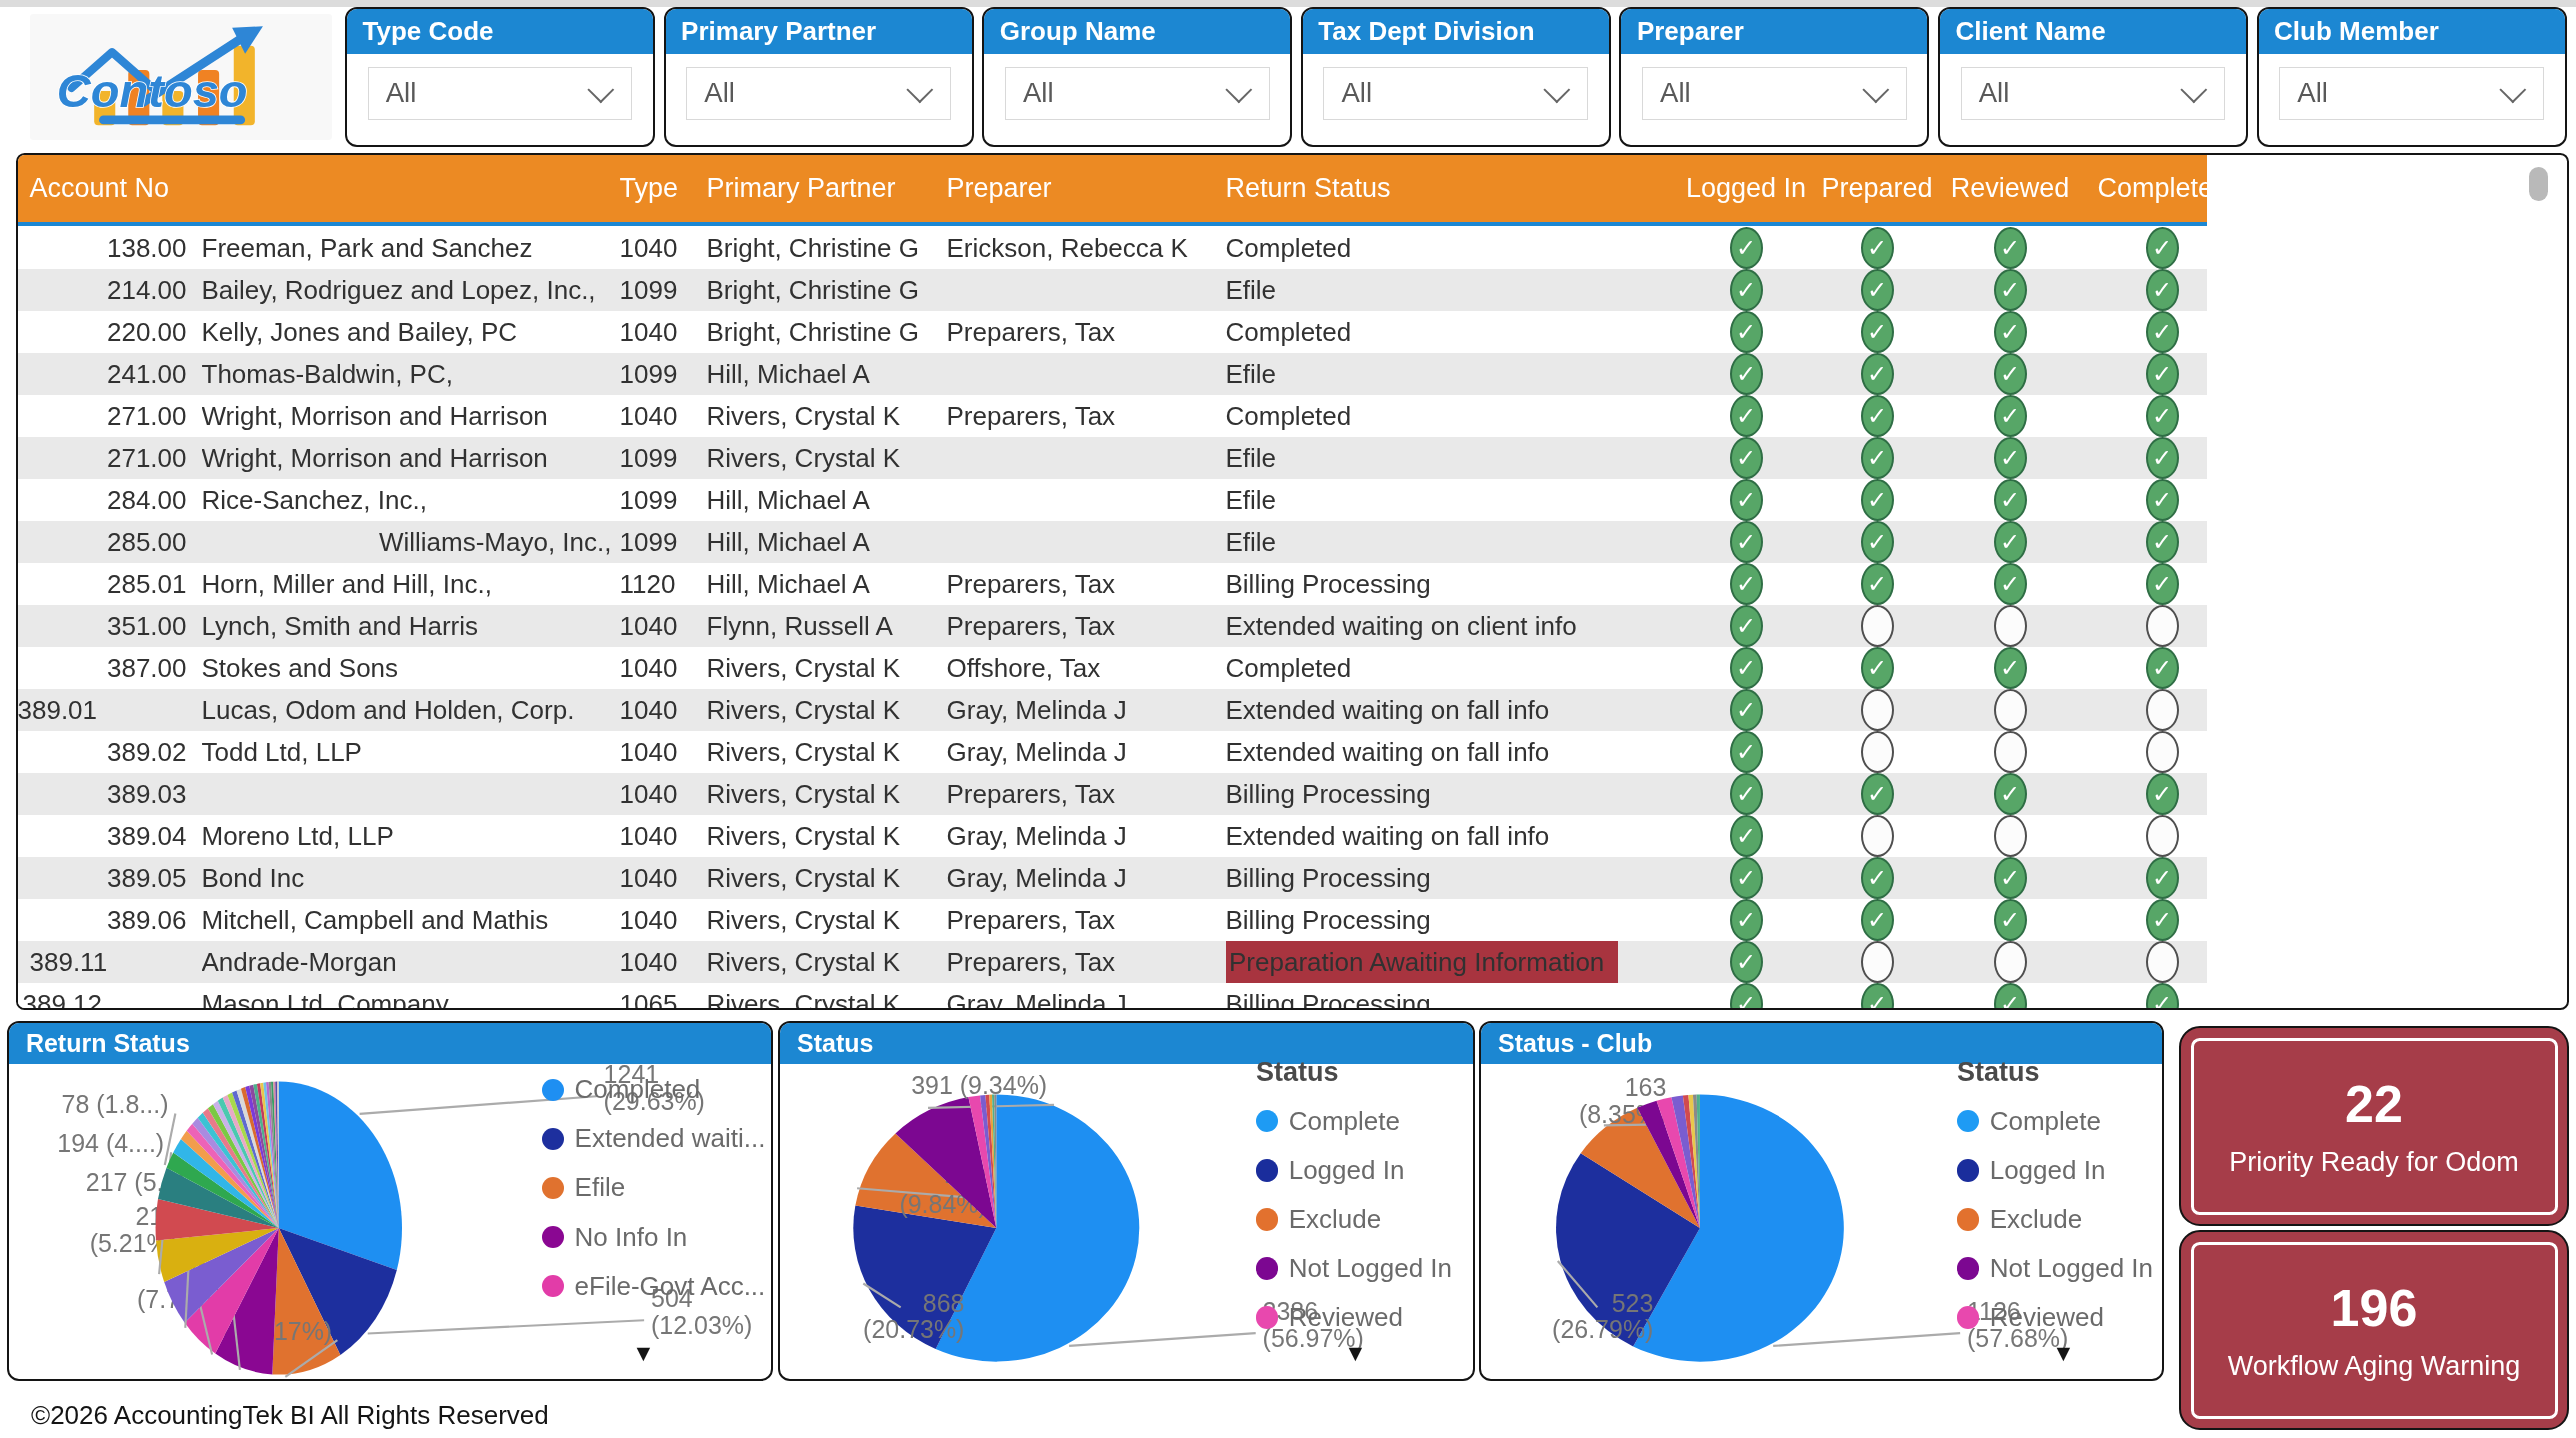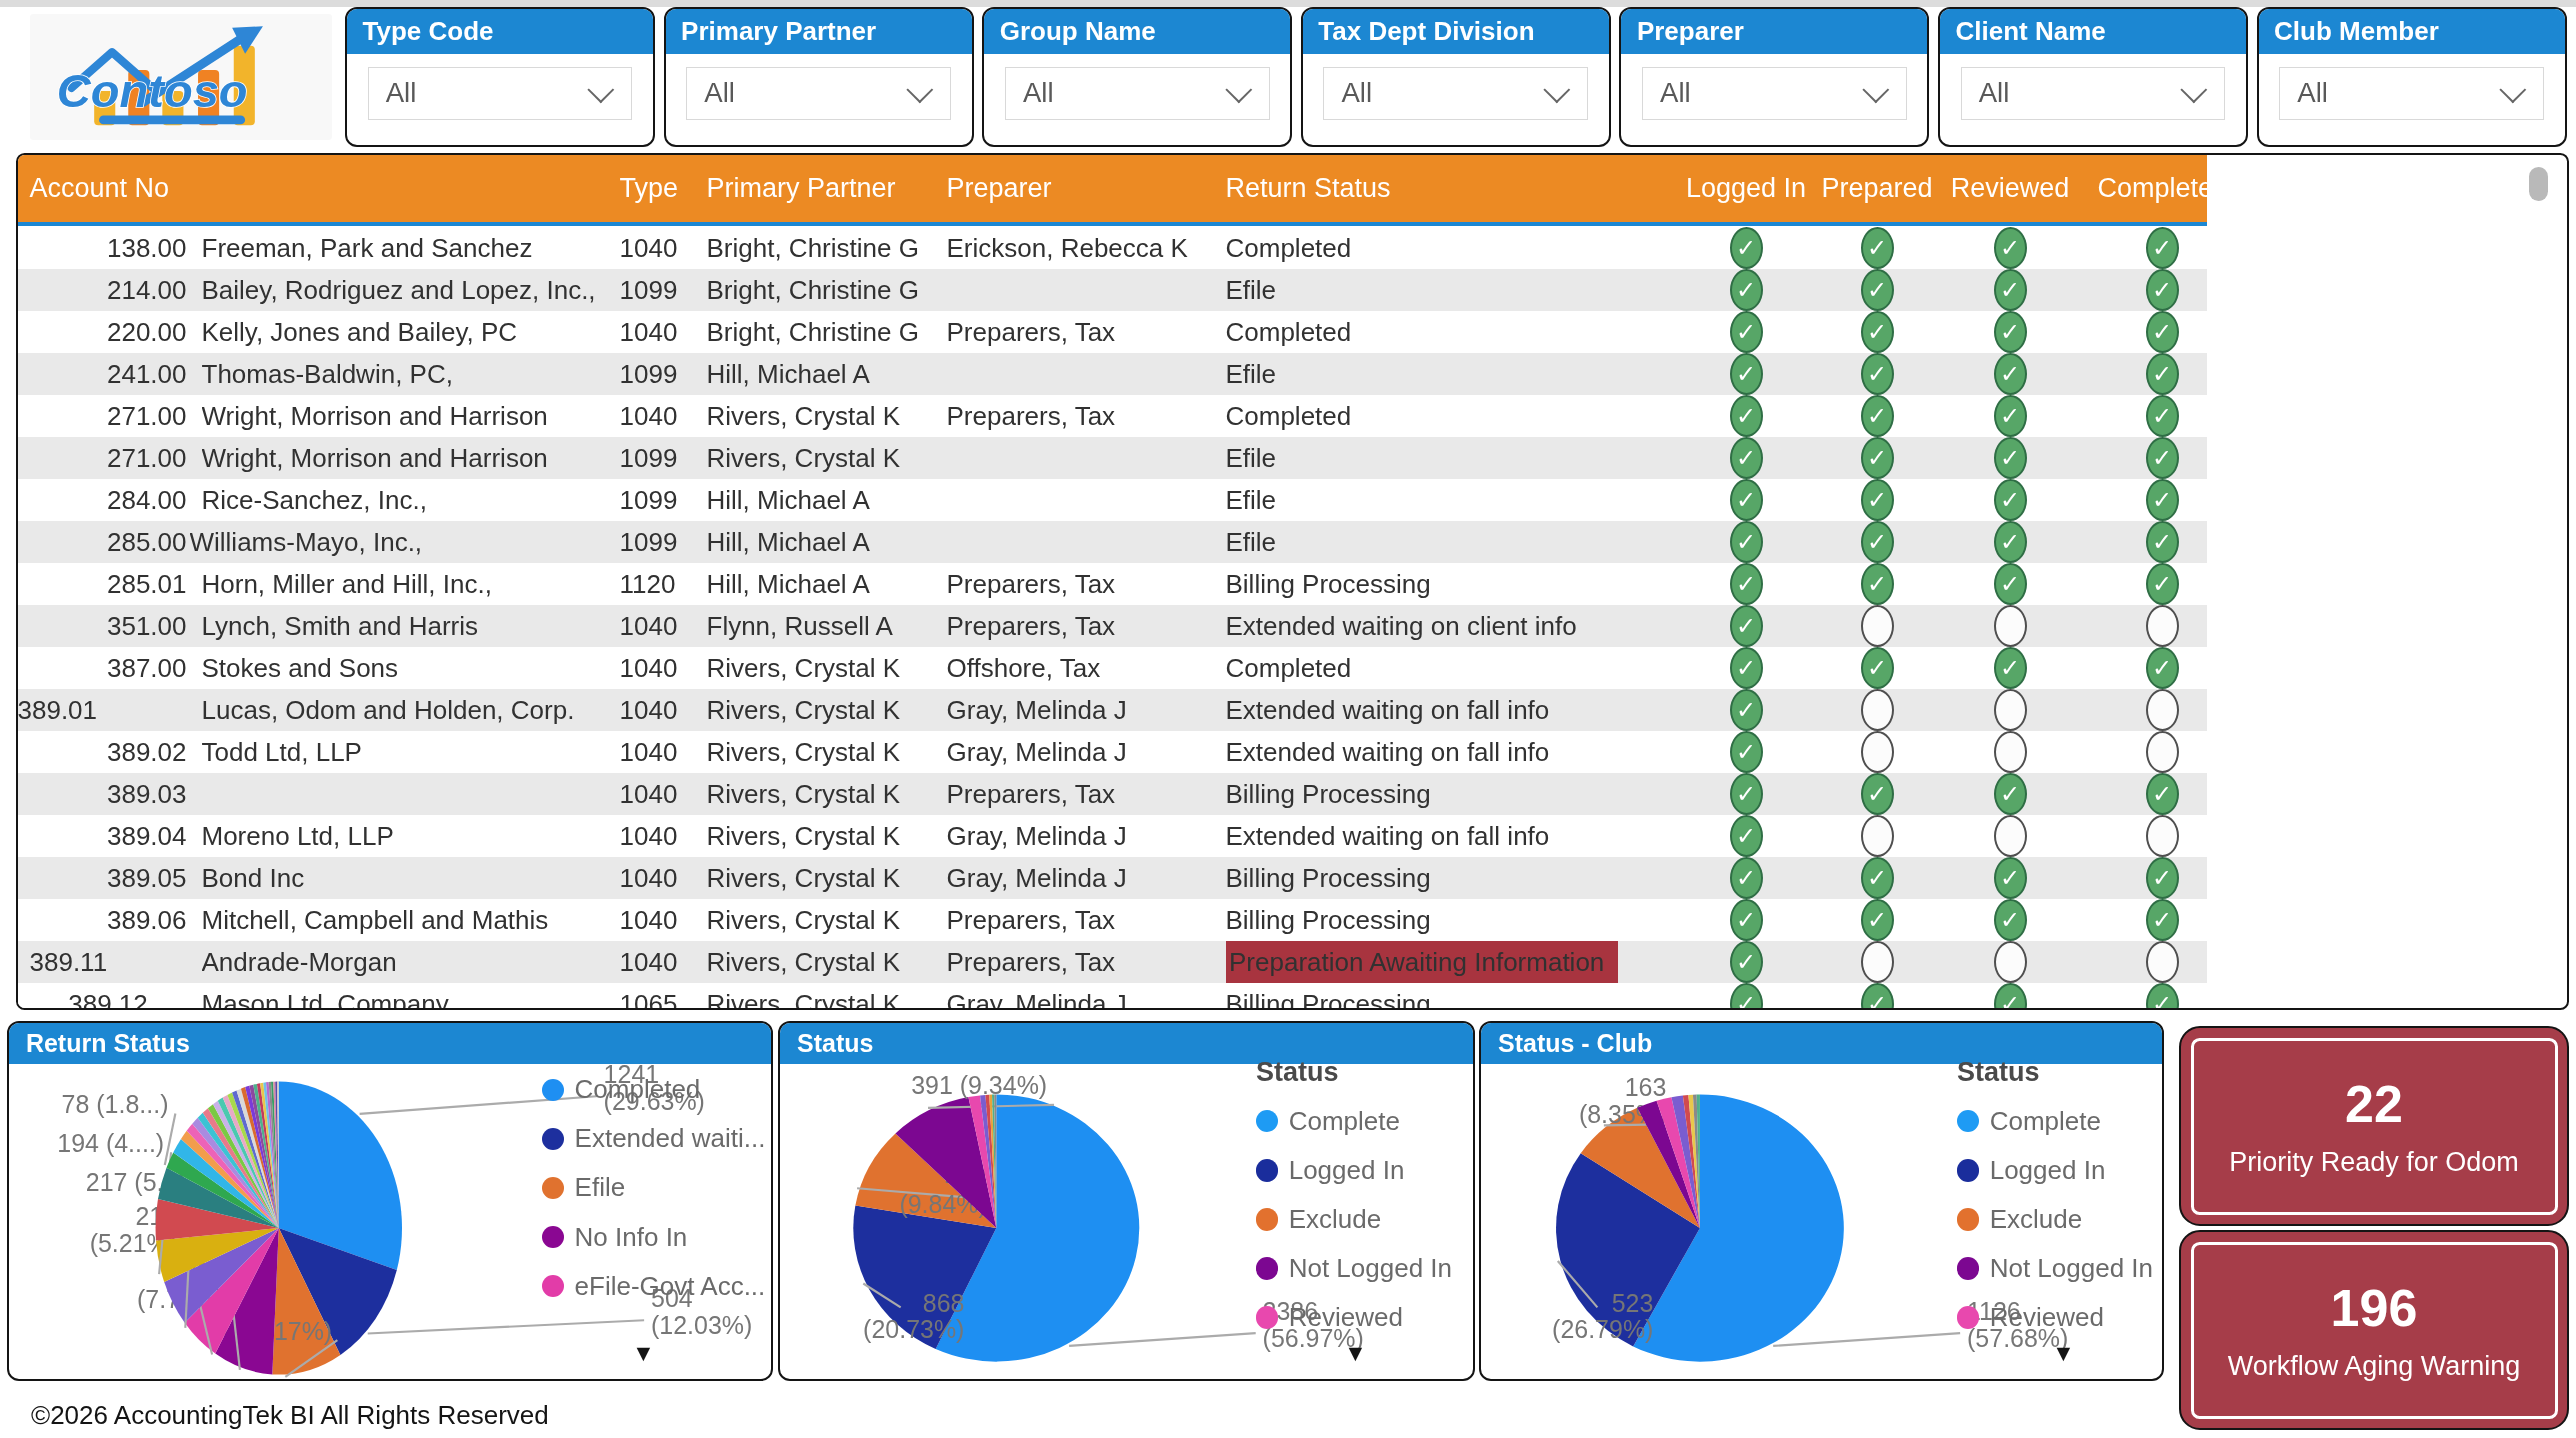--- a/index.html
+++ b/index.html
@@ -301,21 +301,21 @@
         </span>
         <span class="ccell" style="left: 1928px; width: 129px;">
           <span class="circle on">✓</span>
         </span>
         <span class="ccell" style="left: 2080px; width: 129px;">
           <span class="circle on">✓</span>
         </span>
       </div>
       <div class="trow alt">
         <span style="left: 12px; width: 157px; text-align: right;">285.00</span>
-        <span style="left: 172px; width: 414px;">Williams-Mayo, Inc.,</span>
+        <span style="left: 180px; width: 414px; text-align: right;">Williams-Mayo, Inc.,</span>
         <span style="left: 602px; width: 82px;">1099</span>
         <span style="left: 689px; width: 234px;">Hill, Michael A</span>
         <span style="left: 929px; width: 274px;"></span>
         <span style="left: 1208px; width: 419px;">Efile</span>
         <span class="ccell" style="left: 1664px; width: 129px;">
           <span class="circle on">✓</span>
         </span>
         <span class="ccell" style="left: 1795px; width: 129px;">
           <span class="circle on">✓</span>
         </span>
@@ -521,21 +521,21 @@
           <span class="circle off"></span>
         </span>
         <span class="ccell" style="left: 1928px; width: 129px;">
           <span class="circle off"></span>
         </span>
         <span class="ccell" style="left: 2080px; width: 129px;">
           <span class="circle off"></span>
         </span>
       </div>
       <div class="trow">
-        <span style="left: 12px; width: 157px; text-align: center;">389.12</span>
+        <span style="left: 5px; width: 157px; text-align: left;">389.12</span>
         <span style="left: 184px; width: 414px;">Mason Ltd, Company</span>
         <span style="left: 602px; width: 82px;">1065</span>
         <span style="left: 689px; width: 234px;">Rivers, Crystal K</span>
         <span style="left: 929px; width: 274px;">Gray, Melinda J</span>
         <span style="left: 1208px; width: 419px;">Billing Processing</span>
         <span class="ccell" style="left: 1664px; width: 129px;">
           <span class="circle on">✓</span>
         </span>
         <span class="ccell" style="left: 1795px; width: 129px;">
           <span class="circle on">✓</span>

